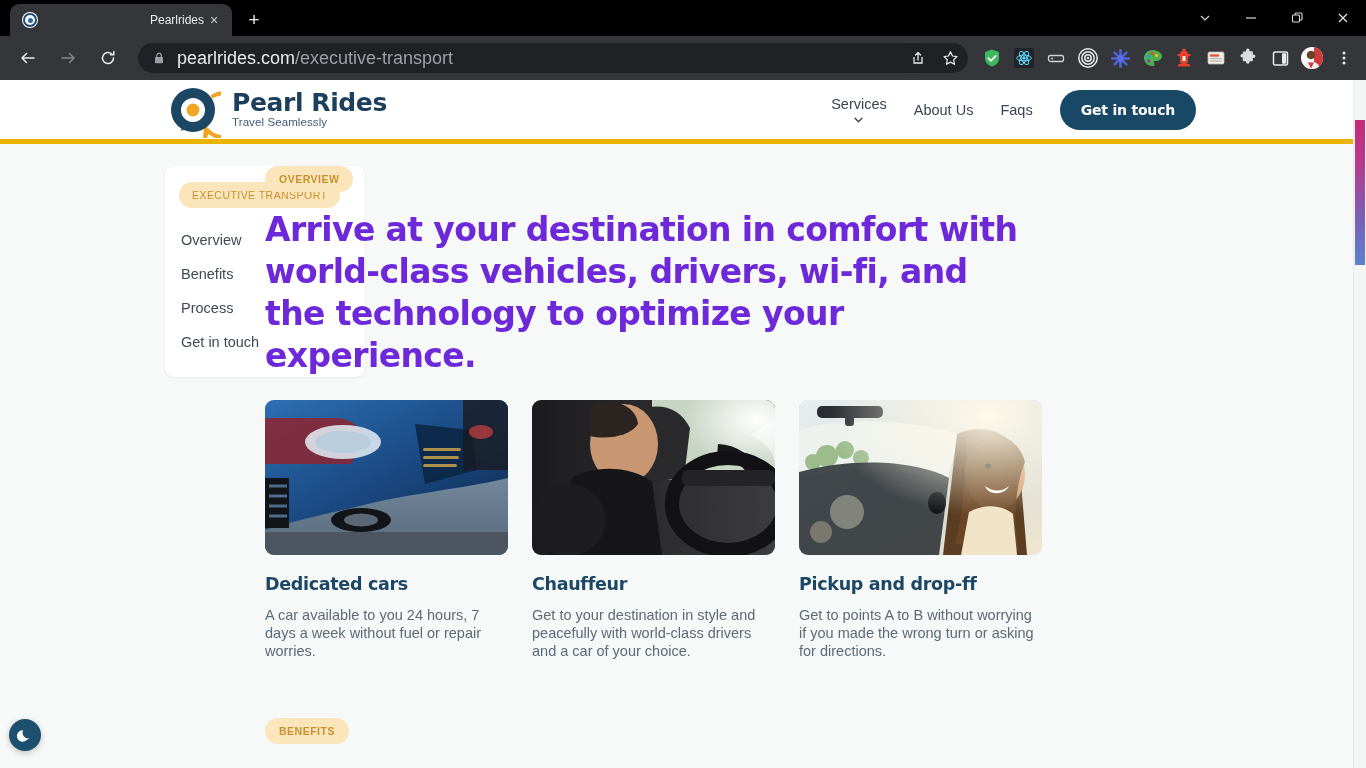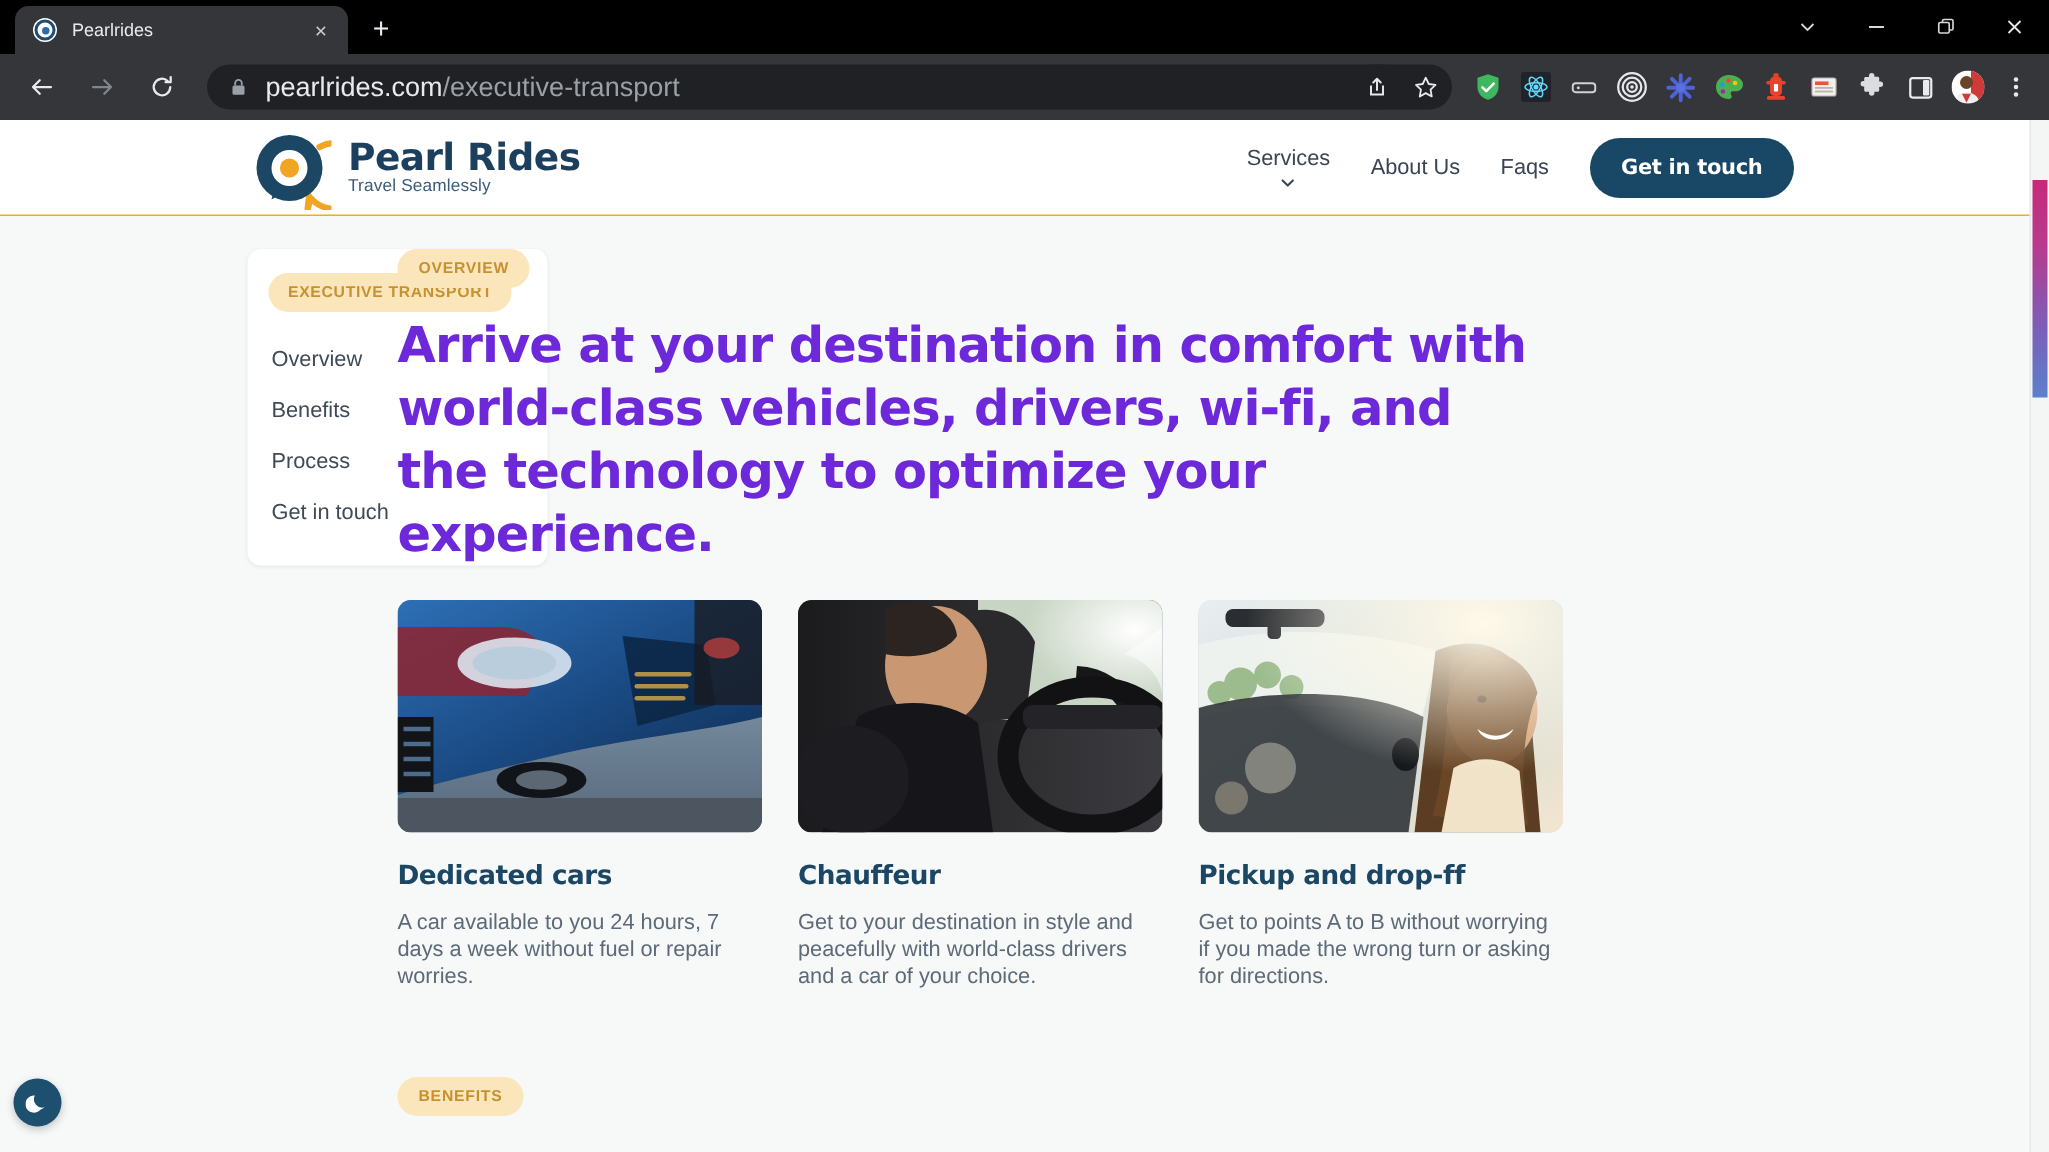--- a/index.html
+++ b/index.html
@@ -7,21 +7,21 @@
   body {
     font-family:"Liberation Sans", sans-serif;
     background:#000;
   }
 
   
   .browser { width:1366px; height:768px; position:relative; background:#000; }
 
   .titlebar {
     height:36px; background:#000; position:relative;
-    display:flex; align-items:flex-end;
+    display:flex; align-items:flex-end;text-align:right;
   }
   .tab {
     margin-left:10px; width:222px; height:32px;
     background:#35363a; border-radius:9px 9px 0 0;
     display:flex; align-items:center; padding:0 8px 0 12px;
     position:relative;
   }
   .tab-favicon {
     width:16px; height:16px; border-radius:50%;
     background:#fff; position:relative; flex:0 0 auto;
@@ -93,21 +93,21 @@
     background:#202124; border-radius:15px; height:30px;
     display:flex; align-items:center; padding:0 2px; margin-right:8px;
   }
 
   
   .viewport {
     position:absolute; left:0; top:80px; width:1366px; height:688px;
     background:#f7f8f8; overflow:hidden;
   }
   .site-header {
-    height:64px; background:#ffffff; border-bottom:1px solid #eab308;
+    height:64px; background:#ffffff; border-bottom:5px solid #eab308;
     display:flex; align-items:center; padding:0 170px 0 165px;
     position:relative;
   }
   .brand { display:flex; align-items:center; gap:11px; }
   .brand-mark { width:56px; height:56px; position:relative; flex:0 0 auto; }
   .brand-text { line-height:1; }
   .brand-name {
     font-size:25px; font-weight:bold; color:#1c3f5e;
     letter-spacing:-0.4px; font-family:"DejaVu Sans", sans-serif;
   }
@@ -131,21 +131,21 @@
   }
 
   .content { display:flex; padding:22px 0 0 0; }
   .sidecol { width:265px; flex:0 0 auto; padding-left:165px; }
   .sidecard {
     width:200px; background:#ffffff; border-radius:9px;
     padding:16px 0 18px 0; box-shadow:0 1px 3px rgba(20,30,50,0.07);
   }
   .sidebadge {
     display:inline-block; margin-left:14px;
-    background:#fbe6bb; color:#c8912f; font-size:10.5px; font-weight:bold;
+    background:#fbe6bb; color:#c8912f; font-size:10.5px; font-weight:normal;
     letter-spacing:0.45px; padding:7px 13px; border-radius:14px;
   }
   .sidelist { margin-top:15px; }
   .sideitem {
     display:block; font-size:14.5px; color:#3f4a57;
     padding:9px 0 9px 16px; cursor:pointer;
   }
 
   .maincol { flex:1; padding-left:0; }
   .badge {

